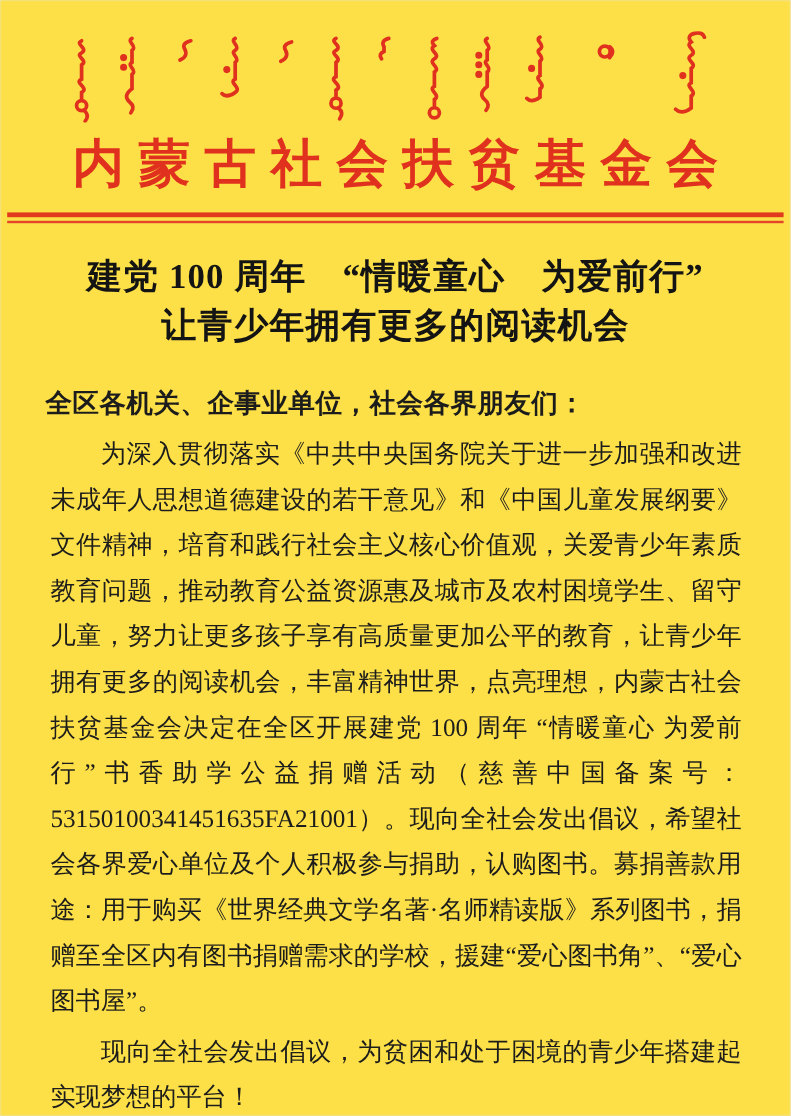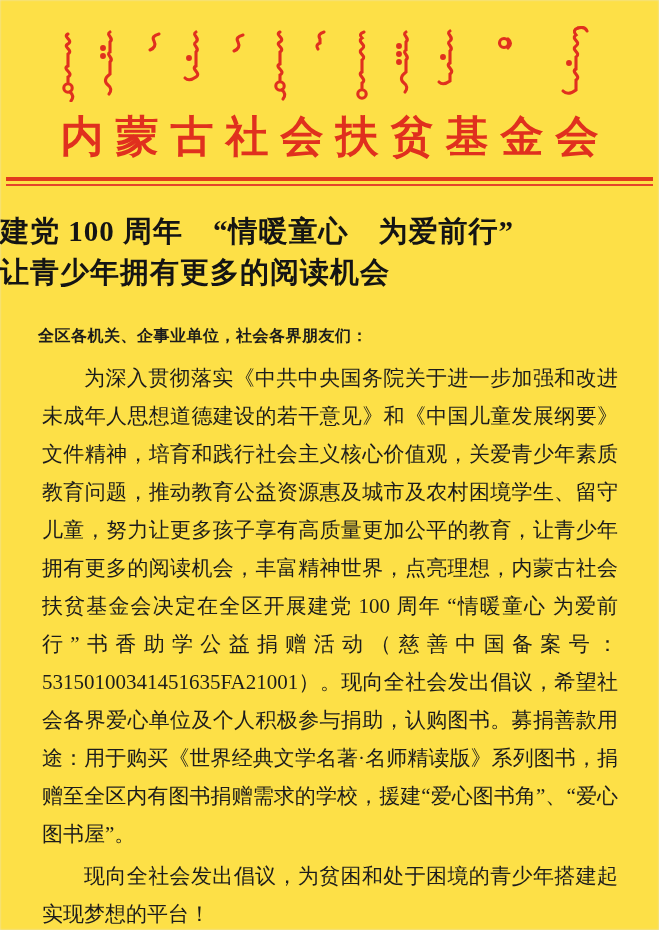--- a/index.html
+++ b/index.html
@@ -22,36 +22,37 @@
     letter-spacing: 12px;
     text-indent: 12px;
     white-space: nowrap;
     font-family: "Liberation Serif", "DejaVu Serif", serif;
   }
   .rule-wrap { margin: 11px 6px 0 6px; }
   .rule-thick { height: 4px; background: #e23a1d; }
   .rule-thin  { height: 2px; background: #e5432a; margin-top: 3px; }
   .doc-title {
     margin-top: 25px;
+    text-align: center;
     font-weight: bold;
     color: #141414;
     font-size: 29px;
     line-height: 41px;
     letter-spacing: 1px;
   }
   .body-text {
     margin: 24px 37px 0 38px;
     color: #1c1c1c;
     font-size: 21px;
     line-height: 38px;
     text-align: justify;
   }
   .salutation {
     margin: 0 0 0 0;
-    font-size: 16px;
+    font-size: 22px;
     font-weight: bold;
     letter-spacing: 0.5px;
   }
   p.para { margin: 4px; text-indent: 2em; }
 </style>
 </head>
 <body>
 
 <div class="page">
 

